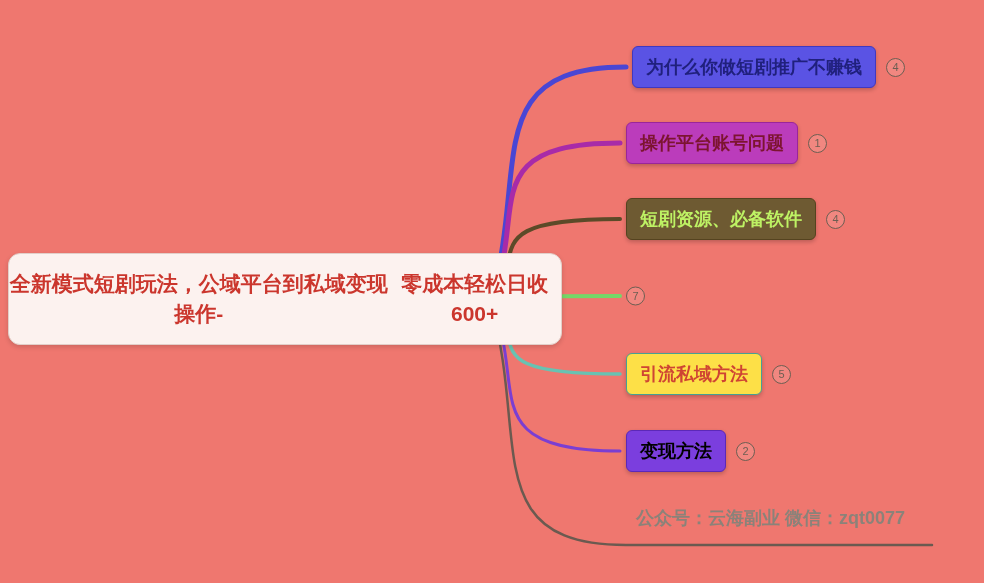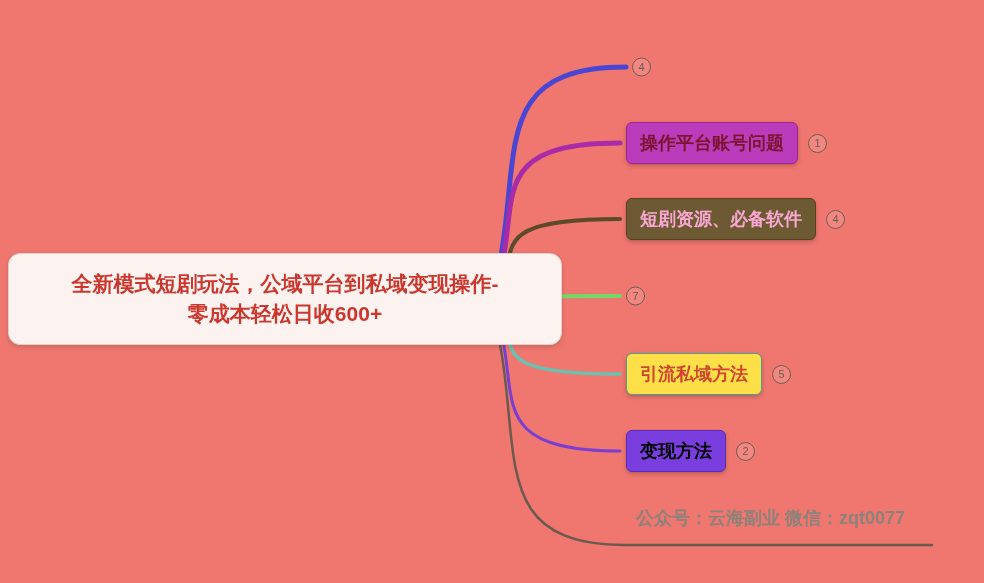--- a/index.html
+++ b/index.html
@@ -2,21 +2,21 @@
 <html style="--badge: #6d5e52;"><head>
 <meta charset="utf-8">
 <style>
   html,body{margin:0;padding:0;}
   body{width:984px;height:583px;font-family:"Liberation Sans","DejaVu Sans",sans-serif;}
   .canvas{position:relative;width:984px;height:583px;overflow:hidden;}
   svg.links{position:absolute;left:0;top:0;z-index:1;}
   .root-node{
     position:absolute;left:8px;top:253px;width:552px;height:90px;
     border:1px solid transparent;border-radius:12px;
-    display:flex;flex-direction:column;justify-content:center;align-items:center;
+    display:flex;flex-direction:row;justify-content:center;align-items:center;
     z-index:3;box-shadow:0 2px 5px rgba(0,0,0,.15);
     font-weight:bold;font-size:21px;line-height:30px;text-align:center;
   }
   #branches .branch{
     position:absolute;display:flex;align-items:center;gap:10px;
     transform:translateY(-50%);z-index:2;
   }
   #branches .node{
     padding:8px 13px;border-radius:6px;border:1px solid transparent;
     font-weight:bold;font-size:18px;white-space:nowrap;
@@ -46,28 +46,29 @@
       <path d="M 490 302 C 530 435.65, 476 545, 626 545 L 932 545" stroke="#6b5a50" stroke-width="2.5" fill="none" stroke-linecap="round"></path>
     </svg>
 
   <div class="root-node" style="background: rgb(252, 242, 239); border-color: rgb(226, 207, 201); color: rgb(203, 54, 45);">
     <div>全新模式短剧玩法，公域平台到私域变现操作-</div>
     <div>零成本轻松日收600+</div>
   </div>
 
   <div id="branches">
       <div class="branch" style="left: 632px; top: 67px;">
+        <div class="node" style="background: rgb(90, 83, 228); color: rgb(32, 32, 125); border-color: rgb(64, 56, 192);">为什么你做短剧推广不赚钱</div>
         <div class="badge">4</div>
       </div>
       <div class="branch" style="left: 626px; top: 143px;">
         <div class="node" style="background: rgb(187, 60, 187); color: rgb(124, 20, 48); border-color: rgb(154, 37, 154);">操作平台账号问题</div>
         <div class="badge">1</div>
       </div>
       <div class="branch" style="left: 626px; top: 219px;">
-        <div class="node" style="background: rgb(110, 90, 50); color: #f9a8d4; border-color: rgb(85, 67, 31); text-align: center;">短剧资源、必备软件</div>
+        <div class="node" style="background: rgb(110, 90, 50); color: #bef264; border-color: rgb(85, 67, 31); text-align: center;">短剧资源、必备软件</div>
         <div class="badge">4</div>
       </div>
       <div class="branch" style="left: 626px; top: 296px;">
         <div class="badge">7</div>
       </div>
       <div class="branch" style="left: 626px; top: 374px;">
         <div class="node" style="background: #fde047; color: rgb(207, 68, 51); border-color: rgb(71, 160, 147);">引流私域方法</div>
         <div class="badge">5</div>
       </div>
       <div class="branch" style="left: 626px; top: 451px;">

